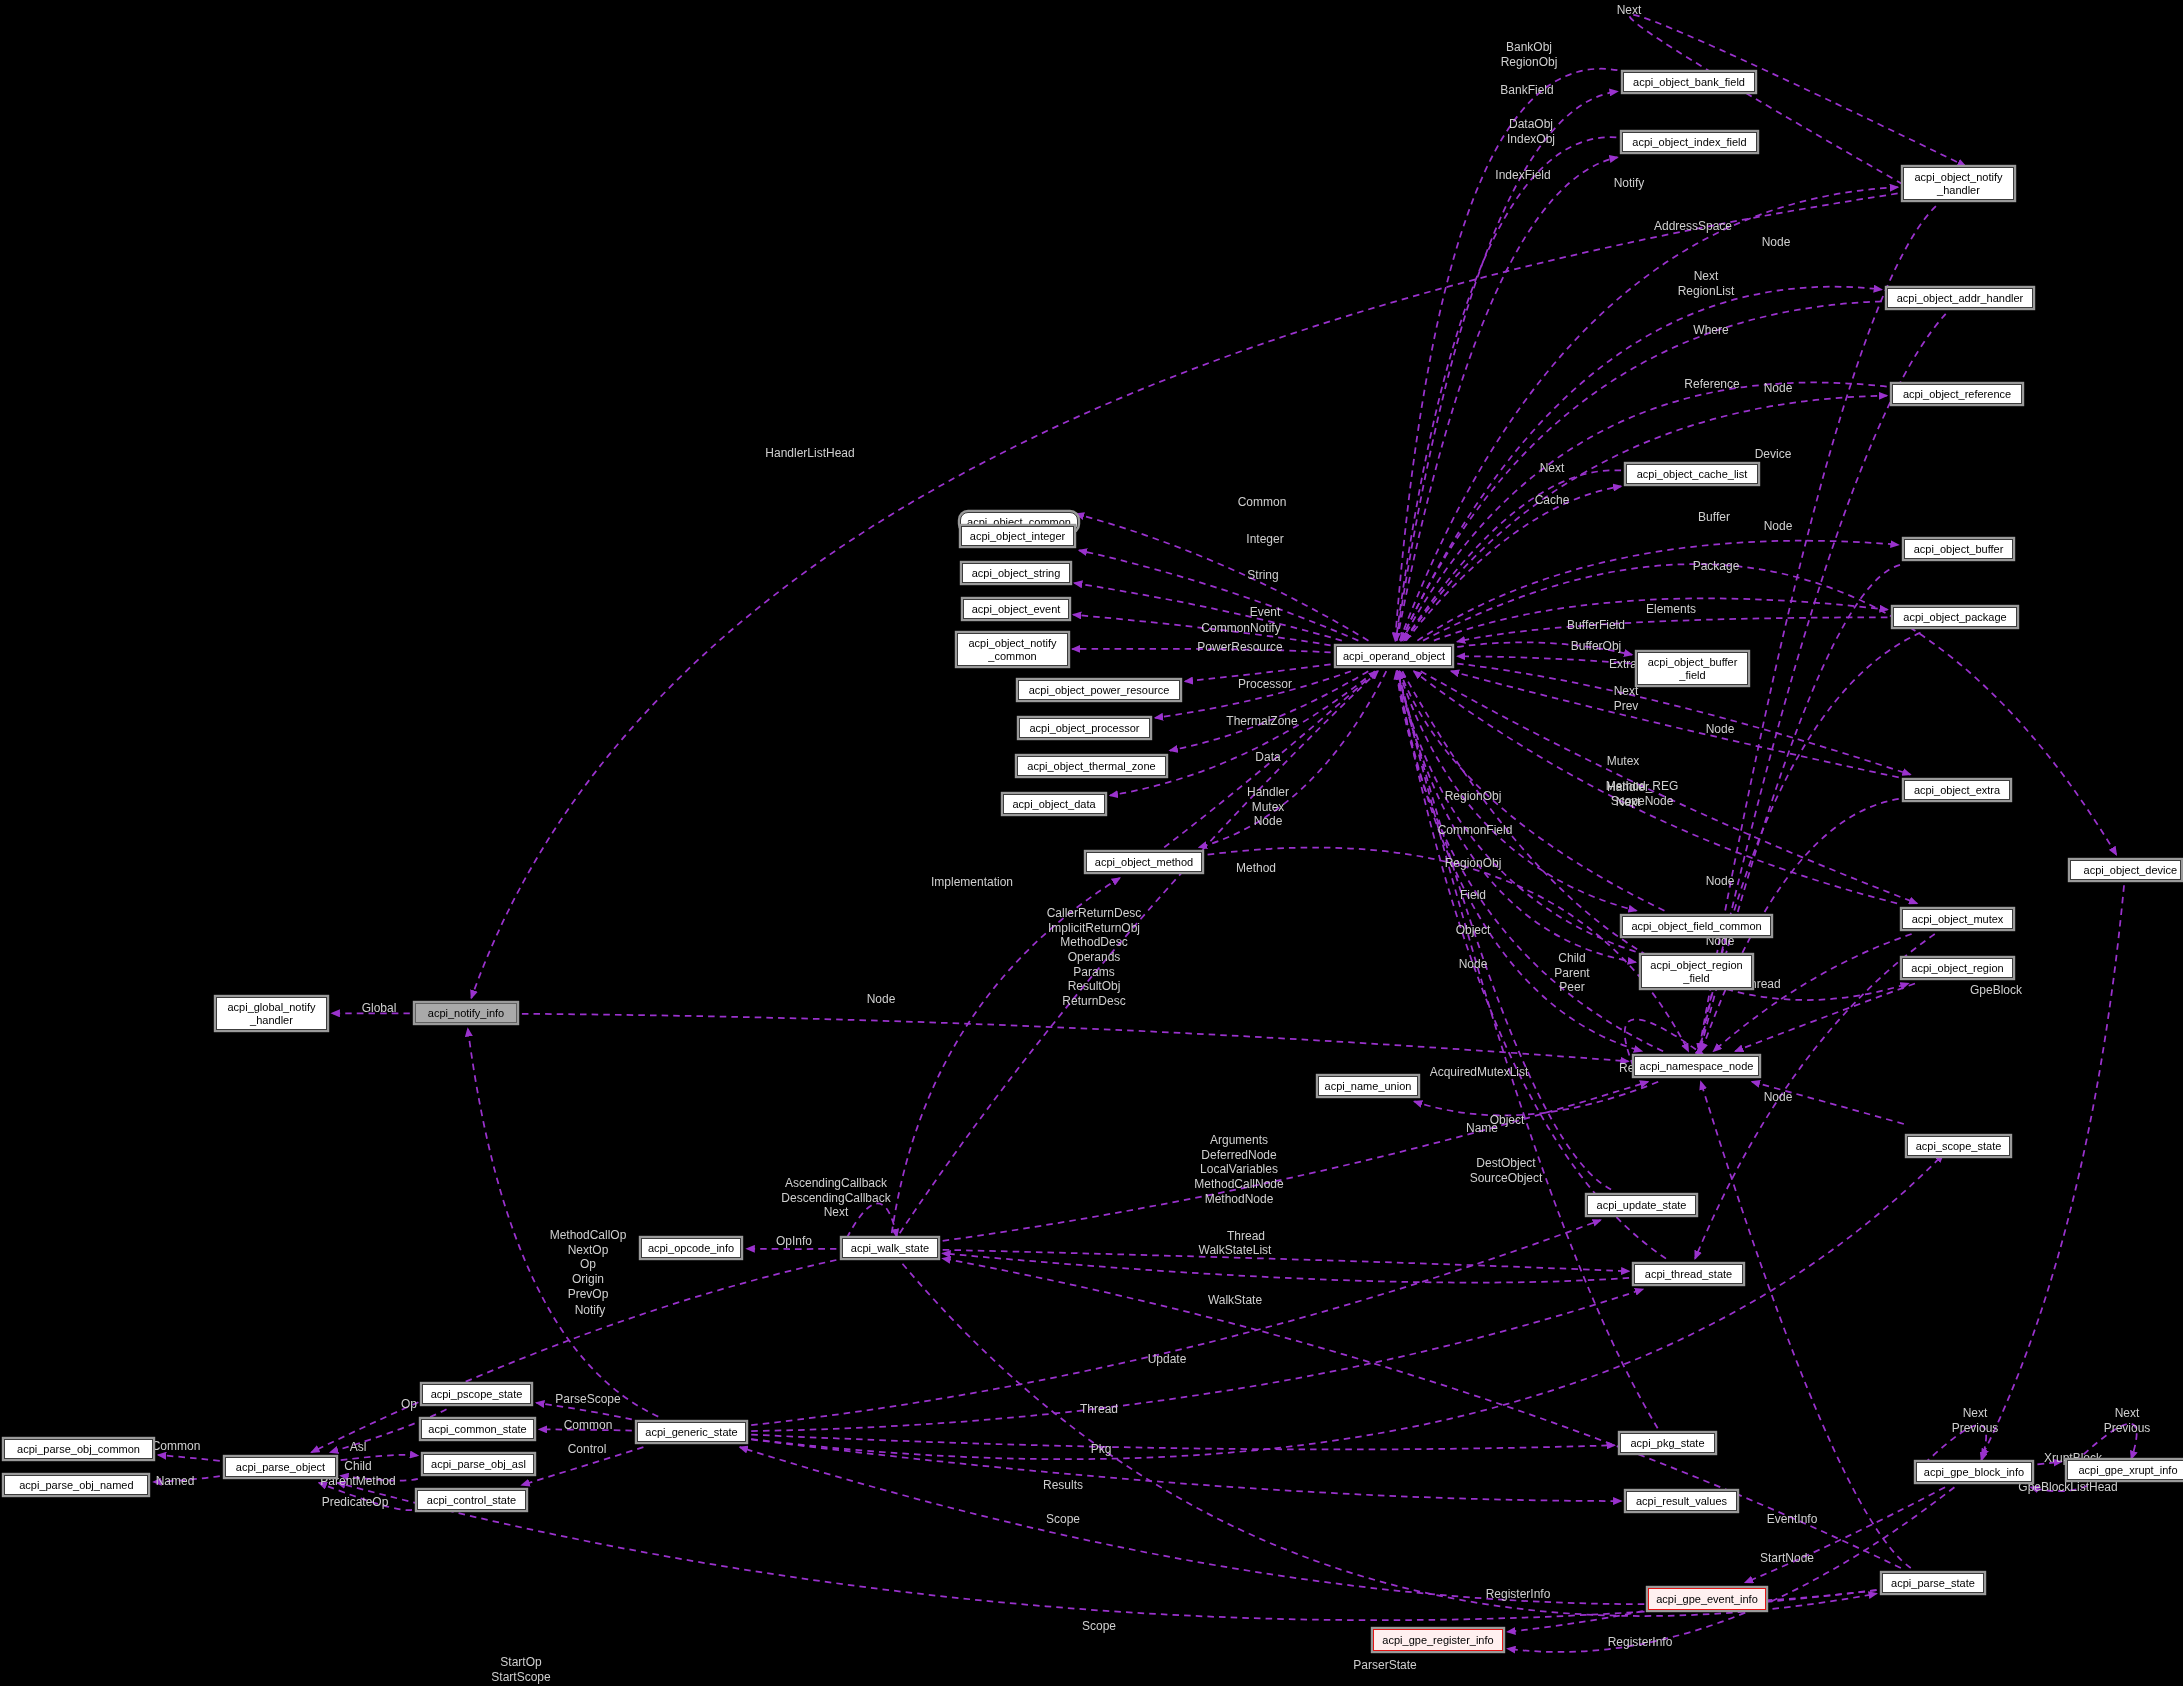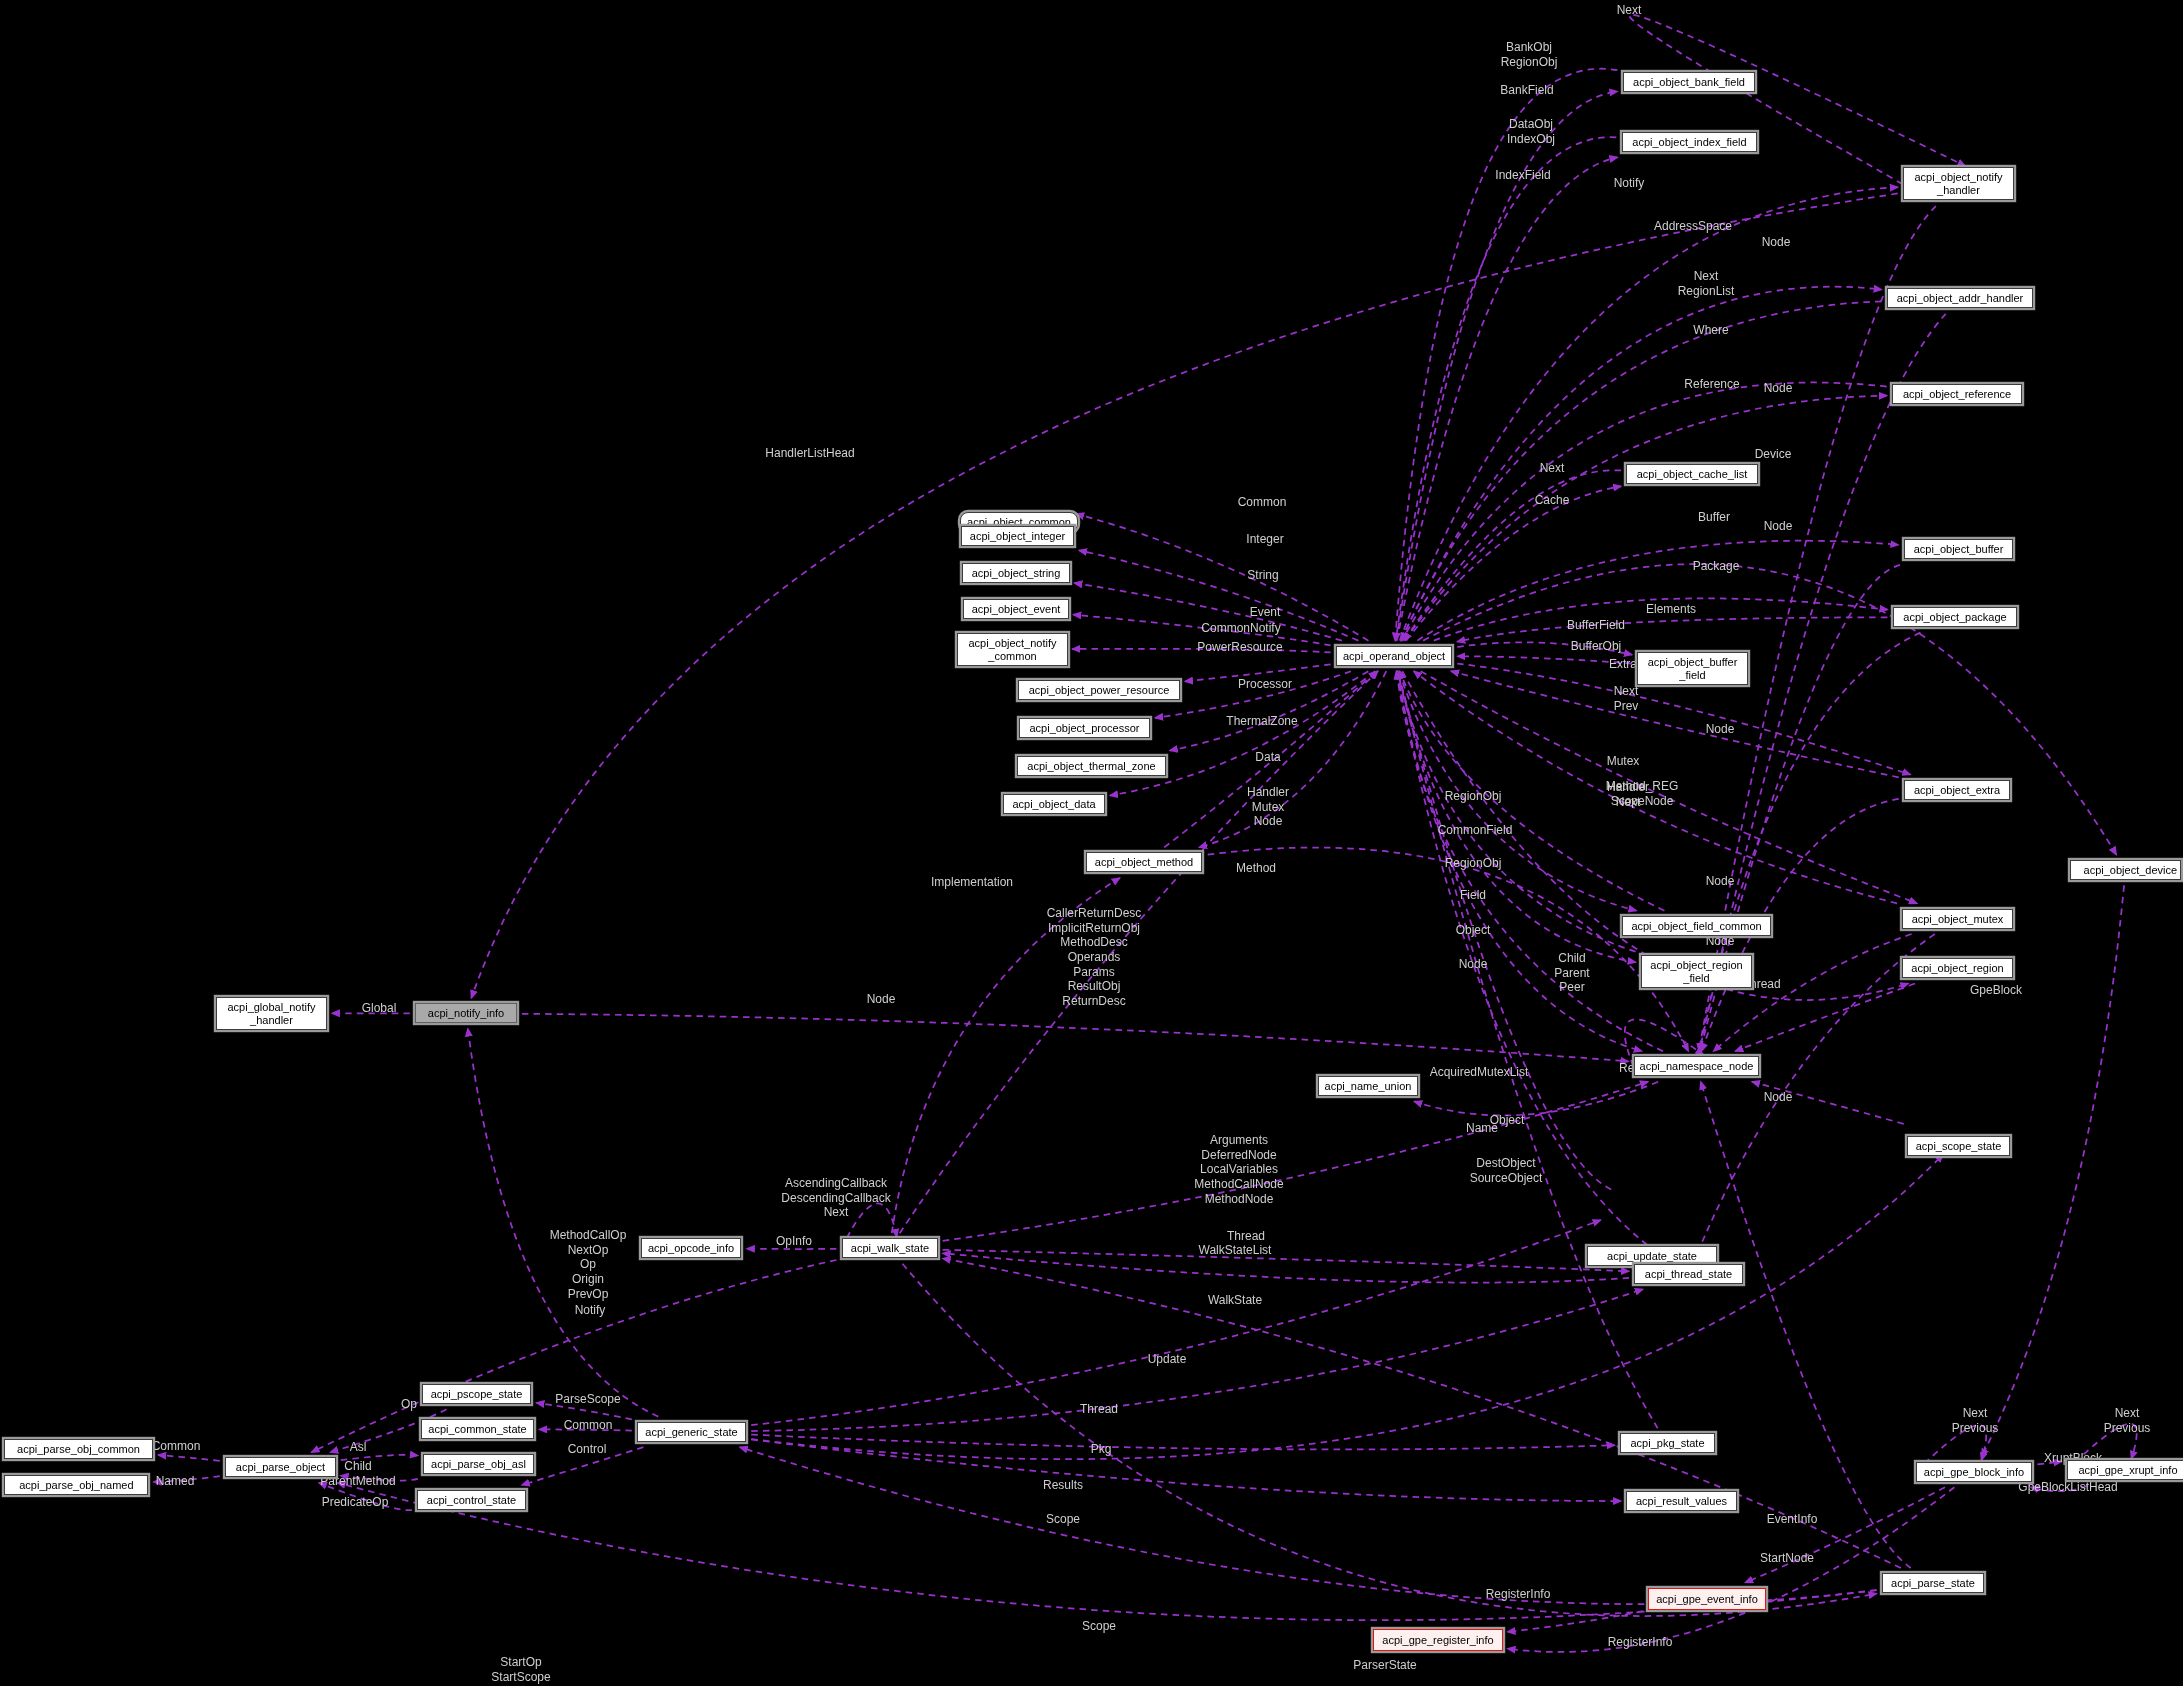--- a/index.html
+++ b/index.html
@@ -563,21 +563,21 @@
       </div>
       <div class="node plain" style="left: 1907px; top: 1129px; width: 103px; height: 20.4px; margin-top: 7px;">
         <div>acpi_scope_state</div>
       </div>
       <div class="node plain" style="left: 2070px; top: 860px; width: 111px; height: 20.4px; align-items: flex-end;">
         <div>acpi_object_device</div>
       </div>
       <div class="node plain" style="left: 2067px; top: 1460px; width: 122px; height: 20.4px;">
         <div>acpi_gpe_xrupt_info</div>
       </div>
-      <div class="node plain" style="left: 1587px; top: 1246px; width: 130px; height: 20.4px;">
+      <div class="node plain" style="left: 1587px; top: 1195px; width: 109px; height: 20.4px;">
         <div>acpi_update_state</div>
       </div>
       <div class="node plain" style="left: 1634px; top: 1264px; width: 109px; height: 20.4px;">
         <div>acpi_thread_state</div>
       </div>
       <div class="node plain" style="left: 1620px; top: 1433px; width: 95px; height: 20.4px;">
         <div>acpi_pkg_state</div>
       </div>
       <div class="node plain" style="left: 1626px; top: 1491px; width: 111px; height: 20.4px;">
         <div>acpi_result_values</div>

